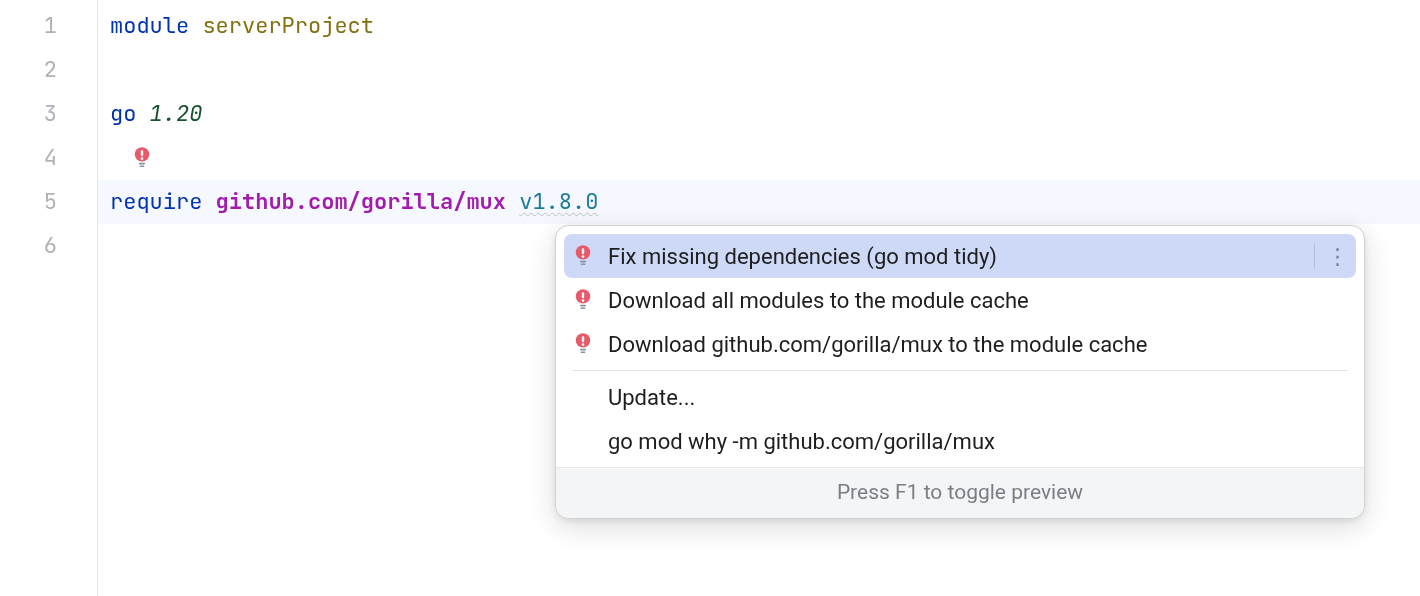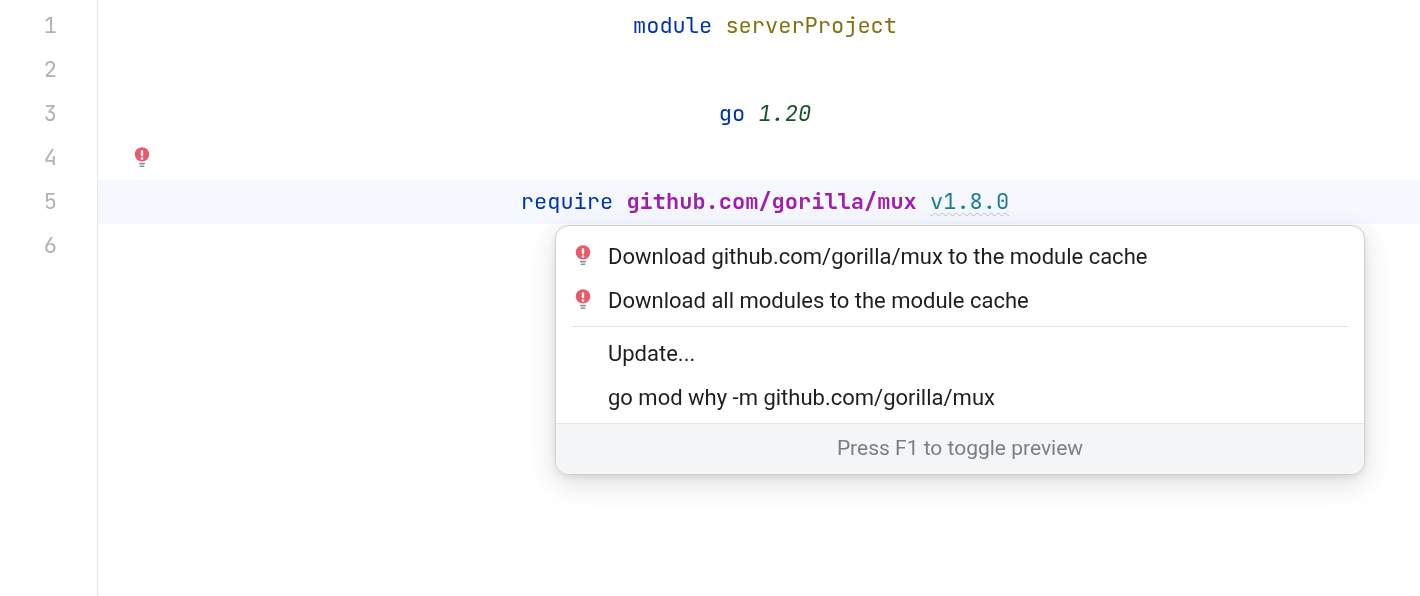--- a/index.html
+++ b/index.html
@@ -35,21 +35,20 @@
       flex: 1;
       padding-top: 4px;
       padding-left: 12px;
       position: relative;
     }
     .line {
       height: 44px;
       line-height: 44px;
       white-space: pre;
       position: relative;
-      text-align: center;
     }
     .line.highlighted {
       background: #f5f8fe;
       margin-left: -12px;
       padding-left: 12px;
     }
     .kw-blue { color: #0033b3; }
     .kw-olive { color: #83700f; }
     .kw-red { color: #a21caf; font-weight: bold; }
     .kw-teal { color: #1f7b99; }
@@ -170,45 +169,60 @@
       </span>
     </div>
     <div class="line highlighted"><span class="kw-blue">require</span> <span class="kw-red">github.com/gorilla/mux</span> <span class="kw-teal underline-wavy">v1.8.0</span></div>
     <div class="line"></div>
   </div>
 </div>
 
 <div class="popup">
   <div class="popup-list">
 
-
-    <div class="popup-item">
+    <div class="popup-item selected">
       <span class="icon-slot bulb">
         <svg viewBox="0 0 16 20">
             <circle cx="8" cy="7" r="6" fill="#e85a6a"></circle>
             <rect x="7" y="3.5" width="2" height="5" rx="1" fill="#fff"></rect>
             <circle cx="8" cy="10.5" r="1.1" fill="#fff"></circle>
             <rect x="5.5" y="14" width="5" height="1.4" rx="0.6" fill="#8892a0"></rect>
             <rect x="6" y="16.2" width="4" height="1.3" rx="0.6" fill="#8892a0"></rect>
           </svg>
       </span>
+      <span class="label">Fix missing dependencies (go mod tidy)</span>
+      <span class="more">
+          <span>⋮</span>
+        </span>
+    </div>
+
+    <div class="popup-item">
+      <span class="icon-slot bulb">
+        <svg viewBox="0 0 16 20">
+            <circle cx="8" cy="7" r="6" fill="#e85a6a"></circle>
+            <rect x="7" y="3.5" width="2" height="5" rx="1" fill="#fff"></rect>
+            <circle cx="8" cy="10.5" r="1.1" fill="#fff"></circle>
+            <rect x="5.5" y="14" width="5" height="1.4" rx="0.6" fill="#8892a0"></rect>
+            <rect x="6" y="16.2" width="4" height="1.3" rx="0.6" fill="#8892a0"></rect>
+          </svg>
+      </span>
+      <span class="label">Download all modules to the module cache</span>
+    </div>
+
+    <div class="popup-item">
+      <span class="icon-slot bulb">
+        <svg viewBox="0 0 16 20">
+            <circle cx="8" cy="7" r="6" fill="#e85a6a"></circle>
+            <rect x="7" y="3.5" width="2" height="5" rx="1" fill="#fff"></rect>
+            <circle cx="8" cy="10.5" r="1.1" fill="#fff"></circle>
+            <rect x="5.5" y="14" width="5" height="1.4" rx="0.6" fill="#8892a0"></rect>
+            <rect x="6" y="16.2" width="4" height="1.3" rx="0.6" fill="#8892a0"></rect>
+          </svg>
+      </span>
       <span class="label">Download github.com/gorilla/mux to the module cache</span>
-    </div>
-
-    <div class="popup-item">
-      <span class="icon-slot bulb">
-        <svg viewBox="0 0 16 20">
-            <circle cx="8" cy="7" r="6" fill="#e85a6a"></circle>
-            <rect x="7" y="3.5" width="2" height="5" rx="1" fill="#fff"></rect>
-            <circle cx="8" cy="10.5" r="1.1" fill="#fff"></circle>
-            <rect x="5.5" y="14" width="5" height="1.4" rx="0.6" fill="#8892a0"></rect>
-            <rect x="6" y="16.2" width="4" height="1.3" rx="0.6" fill="#8892a0"></rect>
-          </svg>
-      </span>
-      <span class="label">Download all modules to the module cache</span>
     </div>
 
     <div class="divider"></div>
 
     <div class="popup-item">
       <span class="icon-slot"></span>
       <span class="label">Update...</span>
     </div>
 
     <div class="popup-item">

